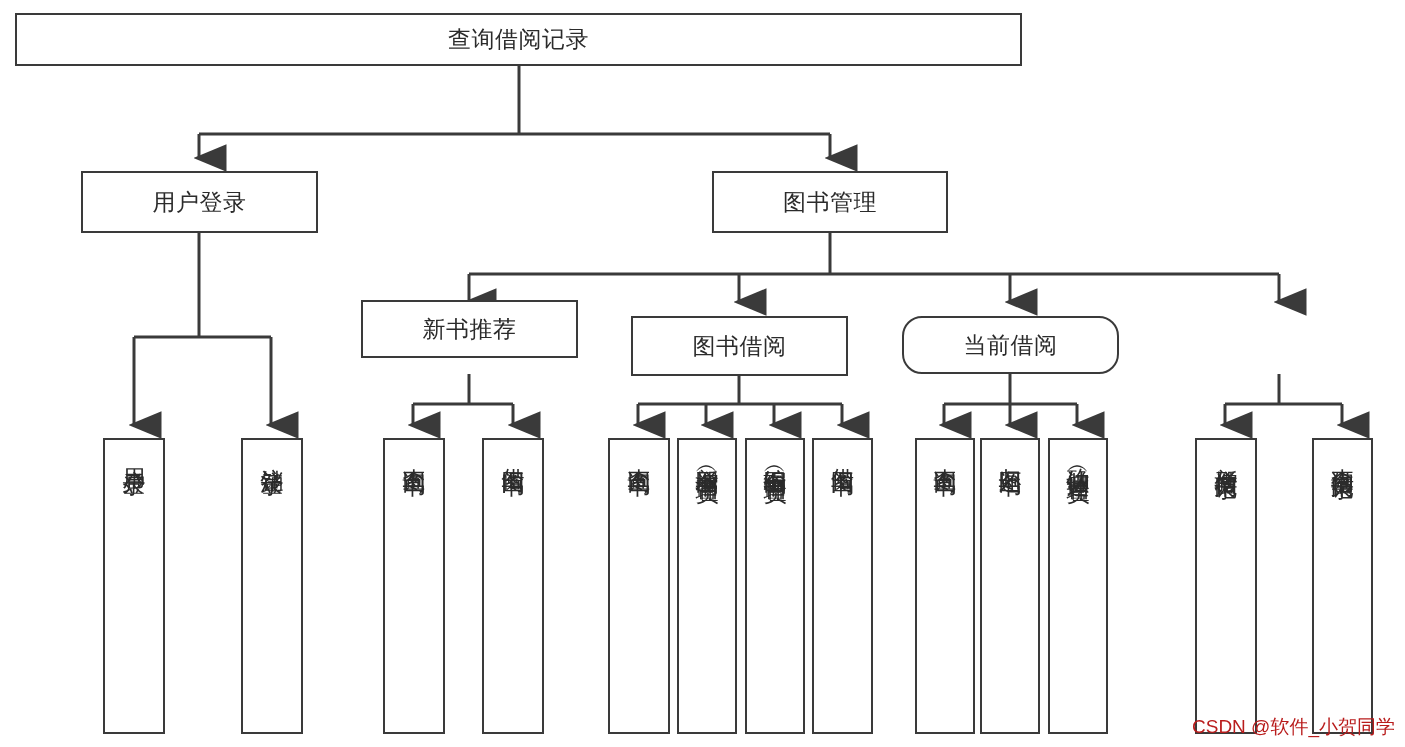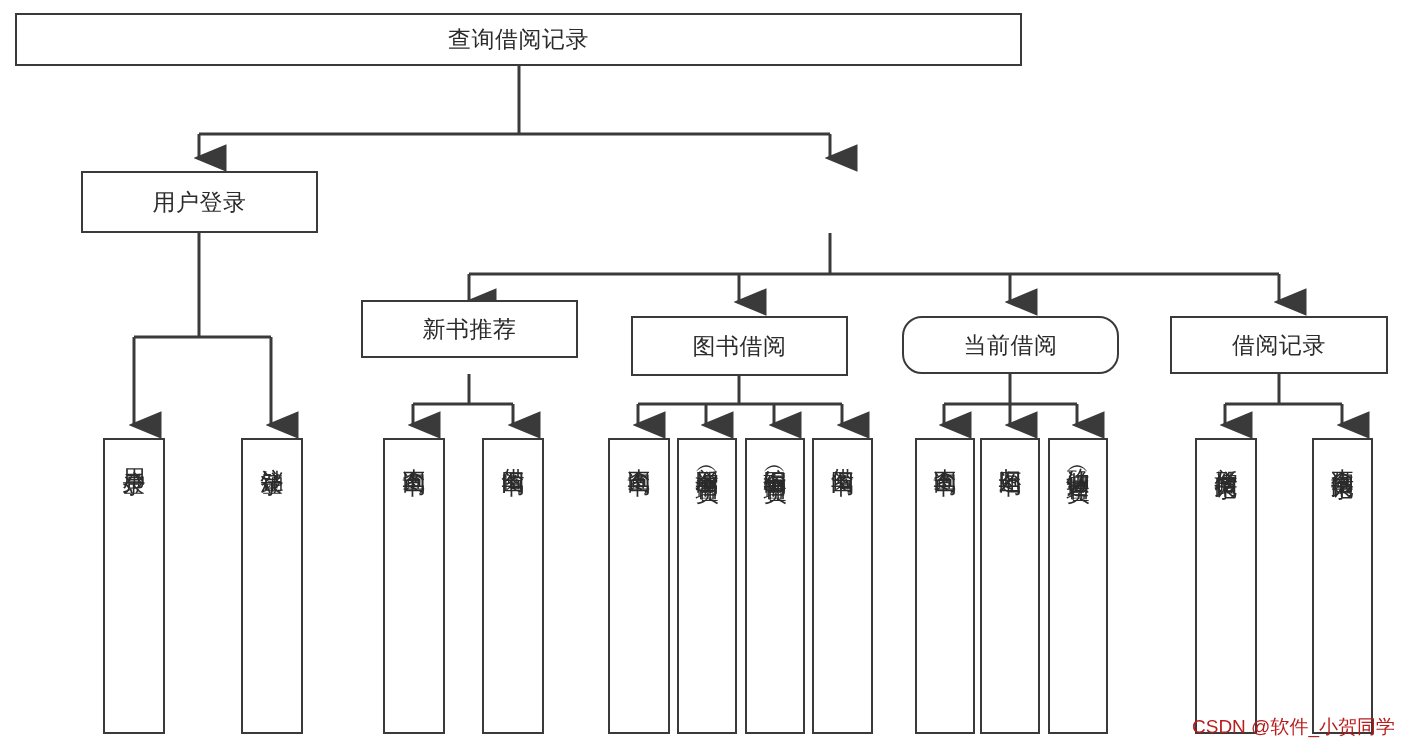--- a/index.html
+++ b/index.html
@@ -127,32 +127,32 @@
     </g>
   </svg>
 
   <div class="node root horiz" style="left:15px; top:13px; width:1007px; height:53px;">
     <span class="label">查询借阅记录</span>
   </div>
 
   <div class="node horiz" style="left:81px; top:171px; width:237px; height:62px;">
     <span class="label">用户登录</span>
   </div>
+  <div class="node horiz" style="left:712px; top:171px; width:236px; height:62px;">
+    <span class="label">图书管理</span>
+  </div>
 
   <div class="node horiz" style="left:361px; top:300px; width:217px; height:58px;">
     <span class="label">新书推荐</span>
   </div>
   <div class="node horiz" style="left:631px; top:316px; width:217px; height:60px;">
     <span class="label">图书借阅</span>
   </div>
   <div class="node horiz" style="left:902px; top:316px; width:217px; height:58px;border-radius:20px;">
     <span class="label">当前借阅</span>
-  </div>
-  <div class="node horiz" style="left:1170px; top:316px; width:218px; height:58px;">
-    <span class="label">借阅记录</span>
   </div>
 
   <div class="node vert" style="left:103px; top:438px; width:62px; height:296px;">
     <span class="label">用户登录</span>
   </div>
   <div class="node vert" style="left:241px; top:438px; width:62px; height:296px;">
     <span class="label">注销登录</span>
   </div>
 
   <div class="node vert" style="left:383px; top:438px; width:62px; height:296px;">

